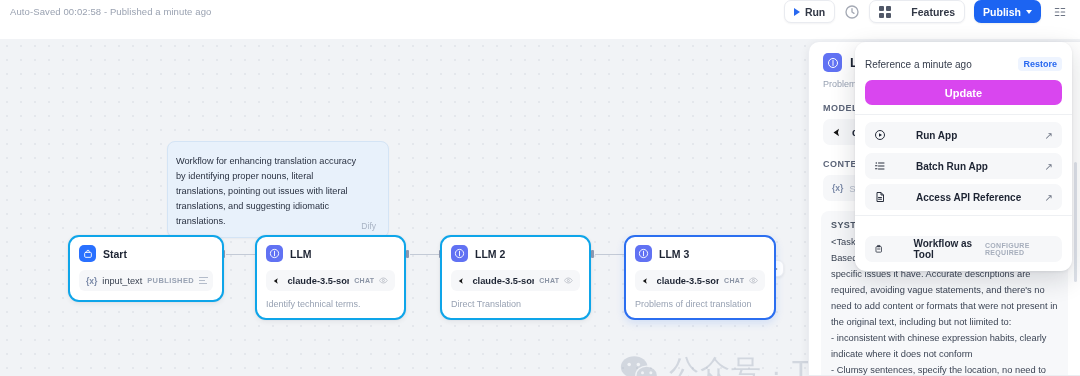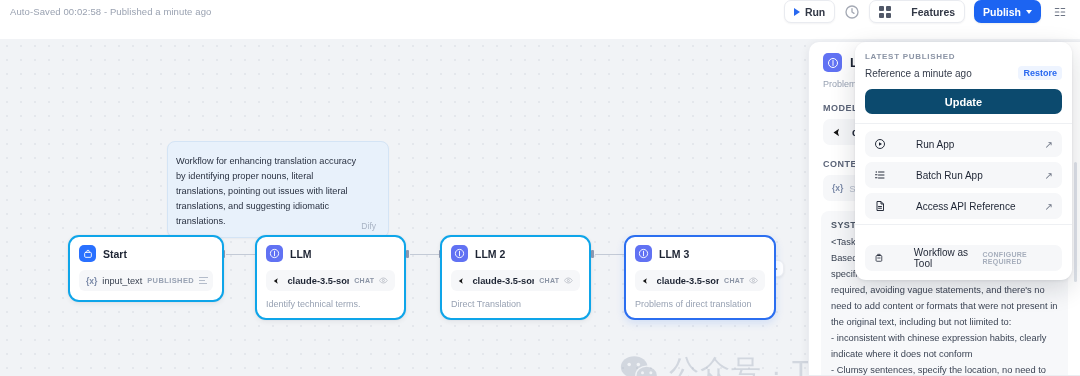--- a/index.html
+++ b/index.html
@@ -149,30 +149,30 @@
     background: #fff; border-radius: 11px;
     box-shadow: 0 8px 26px rgba(16,24,40,.16), 0 1px 3px rgba(16,24,40,.08);
     z-index: 40; padding: 10px 10px 9px 10px;
   }
   .dd-label { font-size: 8px; font-weight: 700; color: #8b94a5; letter-spacing: .7px; }
   .dd-row1 { display: flex; align-items: center; margin-top: 5px; }
   .dd-pub { font-size: 10px; color: #353c4b; }
   .dd-restore { margin-left: auto; font-size: 9px; color: #2868f0; font-weight: 600;
                 background: #eef4ff; border-radius: 4px; padding: 2px 5px; }
   .dd-update {
-    margin-top: 9px; height: 25px; background: #0c4a6e; border-radius: 7px;
+    margin-top: 9px; height: 25px; background: #d946ef; border-radius: 7px;
     display: flex; align-items: center; justify-content: center;
     font-size: 11px; font-weight: 700; color: #fff;
   }
   .dd-sep { height: 1px; background: #eef0f3; margin: 9px -10px 7px -10px; }
   .dd-item {
     height: 26px; border-radius: 7px; background: #f6f7f9;
     display: flex; align-items: center; gap: 7px; padding: 0 9px; margin-bottom: 5px;
   }
-  .dd-item-label { font-size: 10px; font-weight: 400; color: #1d2433; padding-left: 23px; }
+  .dd-item-label { font-size: 10px; font-weight: 700; color: #1d2433; padding-left: 23px; }
   .dd-ext { margin-left: auto; font-size: 10px; color: #6b7383; }
   .dd-badge { margin-left: auto; font-size: 7px; color: #a6aebc; letter-spacing: .3px; font-weight: 600; }
   .dd-sep2 { height: 1px; background: #eef0f3; margin: 4px -10px 7px -10px; }
 </style>
 </head>
 <body>
 
 <div id="app">
 
   <div class="canvas">
@@ -376,21 +376,20 @@
       </div>
       <div class="btn-panel-toggle">
         <svg width="14" height="14" viewBox="0 0 24 24" fill="none" stroke="#6b7383" stroke-width="2" stroke-linecap="round">
           <path d="M4 6h6M4 12h6M4 18h6M14 6h6M14 12h6M14 18h6"></path>
         </svg>
       </div>
     </div>
   </div>
 
   <div class="dropdown">
-    <div class="dd-label">LATEST PUBLISHED</div>
     <div class="dd-row1">
       <span class="dd-pub">Reference a minute ago</span>
       <span class="dd-restore">Restore</span>
     </div>
     <div class="dd-update">Update</div>
     <div class="dd-sep"></div>
 
     <div class="dd-item">
       <svg width="12" height="12" viewBox="0 0 24 24" fill="none" stroke="#1d2433" stroke-width="1.9">
         <circle cx="12" cy="12" r="9"></circle>

